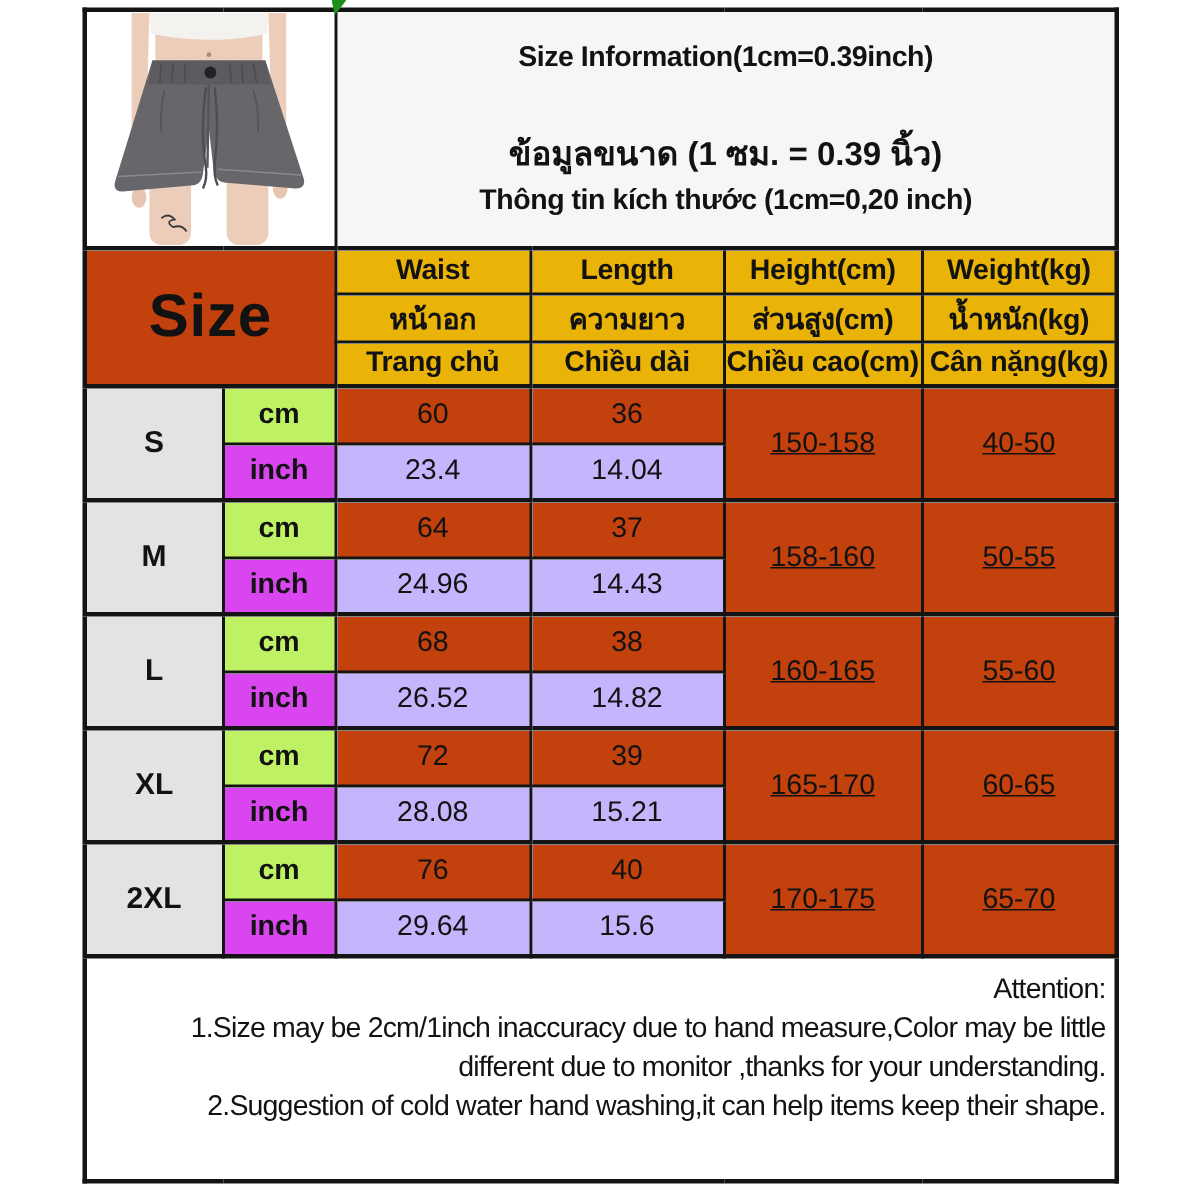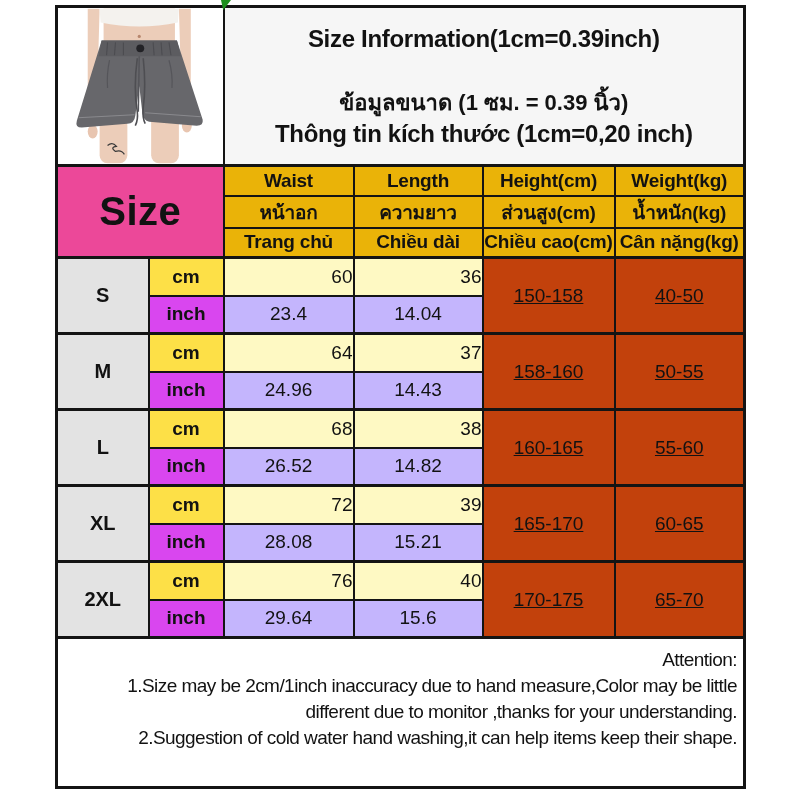--- a/index.html
+++ b/index.html
@@ -41,30 +41,30 @@
   tr.photo-row td { height: 158px; }
   tr.hdr-row td { height: 30px; }
   tr.data-row td { height: 38px; }
   tr.attn-row td { height: 150px; }
 
   tr.thick-top td { border-top-width: 3px; }
 
   
   td.photo-cell { background: #ffffff; padding: 0; }
   td.title-cell { background: #f6f6f6; }
-  .title-en, .title-vi { font-weight: bold; font-size: 24px; line-height: 31px; letter-spacing: -0.3px; }
+  .title-en, .title-vi { font-weight: bold; font-size: 19px; line-height: 31px; letter-spacing: -0.3px; }
   .title-th { font-weight: bold; font-size: 22px; line-height: 31px; margin-top: 33px; }
 
-  td.size-corner { background: #ec4899; font-weight: bold; font-size: 40px; letter-spacing: 0.5px; }
+  td.size-corner { background: #c2410c; font-weight: bold; font-size: 40px; letter-spacing: 0.5px; }
   td.hdr-cell { background: #eab308; font-weight: bold; font-size: 19px; letter-spacing: -0.2px; }
 
   td.size-label { background: #e3e3e3; font-weight: bold; font-size: 20px; }
-  td.unit-cm { background: #fde047; font-weight: bold; text-align: center; }
+  td.unit-cm { background: #bef264; font-weight: bold; text-align: center; }
   td.unit-inch { background: #d946ef; font-weight: bold; }
-  td.val-cm { background: #fef9c3; text-align: right; }
+  td.val-cm { background: #c2410c; }
   td.val-inch { background: #c4b5fd; }
   td.val-merged { background: #c2410c; text-decoration: underline; }
 
   td.attn-cell {
     background: #ffffff;
     text-align: right;
     vertical-align: top;
     padding: 8px 6px 0 6px;
     font-size: 19px;
     line-height: 26px;

